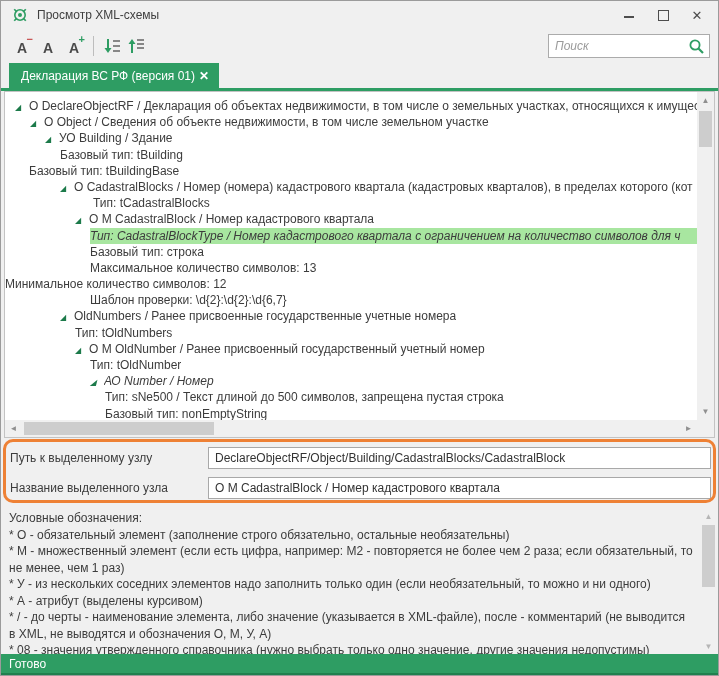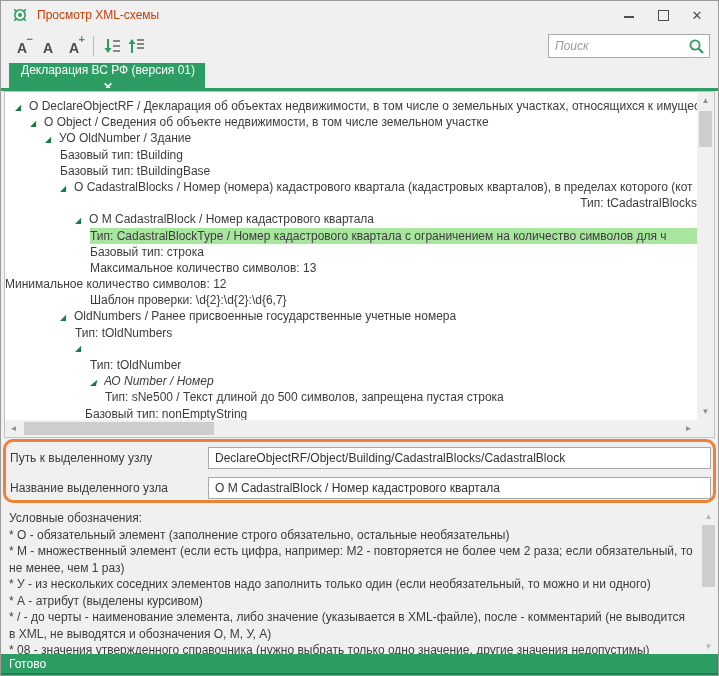--- a/index.html
+++ b/index.html
@@ -5,21 +5,21 @@
   * { box-sizing: border-box; margin: 0; padding: 0; }
   html,body { background:#e8e8e8; }
   body { font-family:"Liberation Sans", sans-serif; }
   .window{
     position:relative; width:719px; height:676px; background:#f0f0f0;
     border:1px solid #9b9b9b; overflow:hidden; color:#3a3a3a;
   }
   
   .titlebar{ position:absolute; top:0; left:0; right:0; height:28px; display:flex; align-items:center; padding:0 6px; }
   .app-icon{ width:18px; height:18px; margin:0 8px 0 4px; flex:none; }
-  .title-text{ font-size:12px; color:#c2410c; flex:1; }
+  .title-text{ font-size:12px; color:#404040; flex:1; }
   .win-btns{ display:flex; align-items:center; gap:4px; }
   .win-btn{ width:30px; height:22px; display:flex; align-items:center; justify-content:center;
             font-size:13px; color:#4d4d4d; cursor:default; }
   .win-btn.min span{ border-bottom:2px solid #4d4d4d; width:10px; height:6px; display:inline-block; }
   .win-btn.max span{ border:1.5px solid #4d4d4d; width:11px; height:11px; display:inline-block; }
   
   .toolbar{ position:absolute; top:28px; left:0; right:0; height:34px; display:flex; align-items:center; padding:0 8px; }
   .tb-btn{ position:relative; width:26px; height:24px; display:flex; align-items:flex-end; justify-content:center;
            font-size:14px; font-weight:bold; color:#4a4a4a; padding-bottom:2px; }
   .tb-badge{ position:absolute; top:0; right:2px; font-size:11px; font-weight:bold; line-height:10px; }
@@ -28,21 +28,21 @@
   .tb-sep{ width:1px; height:20px; background:#bdbdbd; margin:0 6px; }
   .tb-icon{ width:24px; height:24px; display:flex; align-items:center; justify-content:center; }
   .toolbar-spacer{ flex:1; }
   .searchbox{ width:162px; height:24px; background:#fff; border:1px solid #ababab; display:flex; align-items:center; padding:0 4px 0 6px; }
   .searchbox input{ flex:1; border:none; outline:none; font-size:12px; font-style:italic; color:#1d4ed8;
                     font-family:"Liberation Sans", sans-serif; background:transparent; min-width:0; }
   .searchbox input::placeholder{ color:#9a9a9a; font-style:italic; }
   
   .tabstrip{ position:absolute; top:62px; left:0; right:0; height:25px; }
   .tab{ position:absolute; left:8px; bottom:0; height:25px; background:var(--accent-green); color:#fff;
-        display:flex; align-items:center; padding:0 10px 0 12px; font-size:12px; gap:4px;flex-direction:column; }
+        display:flex; align-items:center; padding:0 10px 0 12px; font-size:12px; gap:4px; }
   .tab-close{ font-size:12px; font-weight:bold; color:#fff; line-height:12px; }
   .tab-underline{ position:absolute; left:0; right:0; bottom:-3px; height:3px; background:var(--accent-green); }
   
   .tree-panel{ position:absolute; top:90px; left:3px; right:3px; height:347px; background:#fff; border:1px solid #c3c3c3; }
   .tree-content{ position:absolute; top:0; left:0; right:17px; bottom:17px; overflow:hidden; padding-top:6px; }
   .tree-row{ display:flex; align-items:baseline; height:16.2px; line-height:16.2px; font-size:12px;
              white-space:nowrap; overflow:hidden; }
   .tree-row .tri{ flex:none; color:var(--triangle-green); font-size:8px; width:14px; line-height:16.2px; }
   .tree-row .txt{ white-space:nowrap; overflow:hidden; color:#3c3c3c; }
   .tree-row.hl .txt{ background:var(--highlight-green); flex:1; }
@@ -158,40 +158,40 @@
         <div class="tree-row" style="padding-left: 10px;">
           <span class="tri">◢</span>
           <span class="txt">О DeclareObjectRF / Декларация об объектах недвижимости, в том числе о земельных участках, относящихся к имущест</span>
         </div>
         <div class="tree-row" style="padding-left: 25px;">
           <span class="tri">◢</span>
           <span class="txt">О Object / Сведения об объекте недвижимости, в том числе земельном участке</span>
         </div>
         <div class="tree-row" style="padding-left: 40px;">
           <span class="tri">◢</span>
-          <span class="txt">УО OldNumber / Здание</span>
+          <span class="txt">УО Building / Здание</span>
         </div>
         <div class="tree-row" style="padding-left: 55px;">
           <span class="txt">Базовый тип: tBuilding</span>
         </div>
+        <div class="tree-row" style="padding-left: 24px;">
+          <span class="txt">Базовый тип: tBuildingBase</span>
+        </div>
         <div class="tree-row" style="padding-left: 55px;">
-          <span class="txt">Базовый тип: tBuildingBase</span>
-        </div>
-        <div class="tree-row" style="padding-left: 55px;">
           <span class="tri">◢</span>
           <span class="txt">О CadastralBlocks / Номер (номера) кадастрового квартала (кадастровых кварталов), в пределах которого (кот</span>
         </div>
-        <div class="tree-row" style="padding-left: 68px; justify-content: flex-end;">
+        <div class="tree-row" style="padding-left: 88px;">
           <span class="txt">Тип: tCadastralBlocks</span>
         </div>
         <div class="tree-row" style="padding-left: 70px;">
           <span class="tri">◢</span>
           <span class="txt">О М CadastralBlock / Номер кадастрового квартала</span>
         </div>
-        <div class="tree-row hl" style="padding-left: 85px;">
+        <div class="tree-row hl" style="padding-left: 85px; font-style: italic;">
           <span class="txt">Тип: CadastralBlockType / Номер кадастрового квартала с ограничением на количество символов для ч</span>
         </div>
         <div class="tree-row" style="padding-left: 85px;">
           <span class="txt">Базовый тип: строка</span>
         </div>
         <div class="tree-row" style="padding-left: 85px;">
           <span class="txt">Максимальное количество символов: 13</span>
         </div>
         <div class="tree-row" style="">
           <span class="txt">Минимальное количество символов: 12</span>
@@ -201,32 +201,33 @@
         </div>
         <div class="tree-row" style="padding-left: 55px;">
           <span class="tri">◢</span>
           <span class="txt">OldNumbers / Ранее присвоенные государственные учетные номера</span>
         </div>
         <div class="tree-row" style="padding-left: 70px;">
           <span class="txt">Тип: tOldNumbers</span>
         </div>
         <div class="tree-row" style="padding-left: 70px;">
           <span class="tri">◢</span>
+          <span class="txt">О М OldNumber / Ранее присвоенный государственный учетный номер</span>
         </div>
         <div class="tree-row" style="padding-left: 85px;">
           <span class="txt">Тип: tOldNumber</span>
         </div>
         <div class="tree-row it" style="padding-left: 85px;">
           <span class="tri">◢</span>
           <span class="txt">АО Number / Номер</span>
         </div>
         <div class="tree-row" style="padding-left: 100px;">
           <span class="txt">Тип: sNe500 / Текст длиной до 500 символов, запрещена пустая строка</span>
         </div>
-        <div class="tree-row" style="padding-left: 80px;">
+        <div class="tree-row" style="padding-left: 100px;">
           <span class="txt">Базовый тип: nonEmptyString</span>
         </div>
       </div>
     <div class="vscroll">
       <div class="sb-arrow up">▲</div>
       <div class="vthumb" style="top:19px; height:36px;"></div>
       <div class="sb-arrow down">▼</div>
     </div>
     <div class="hscroll">
       <div class="sb-arrow">◄</div>

